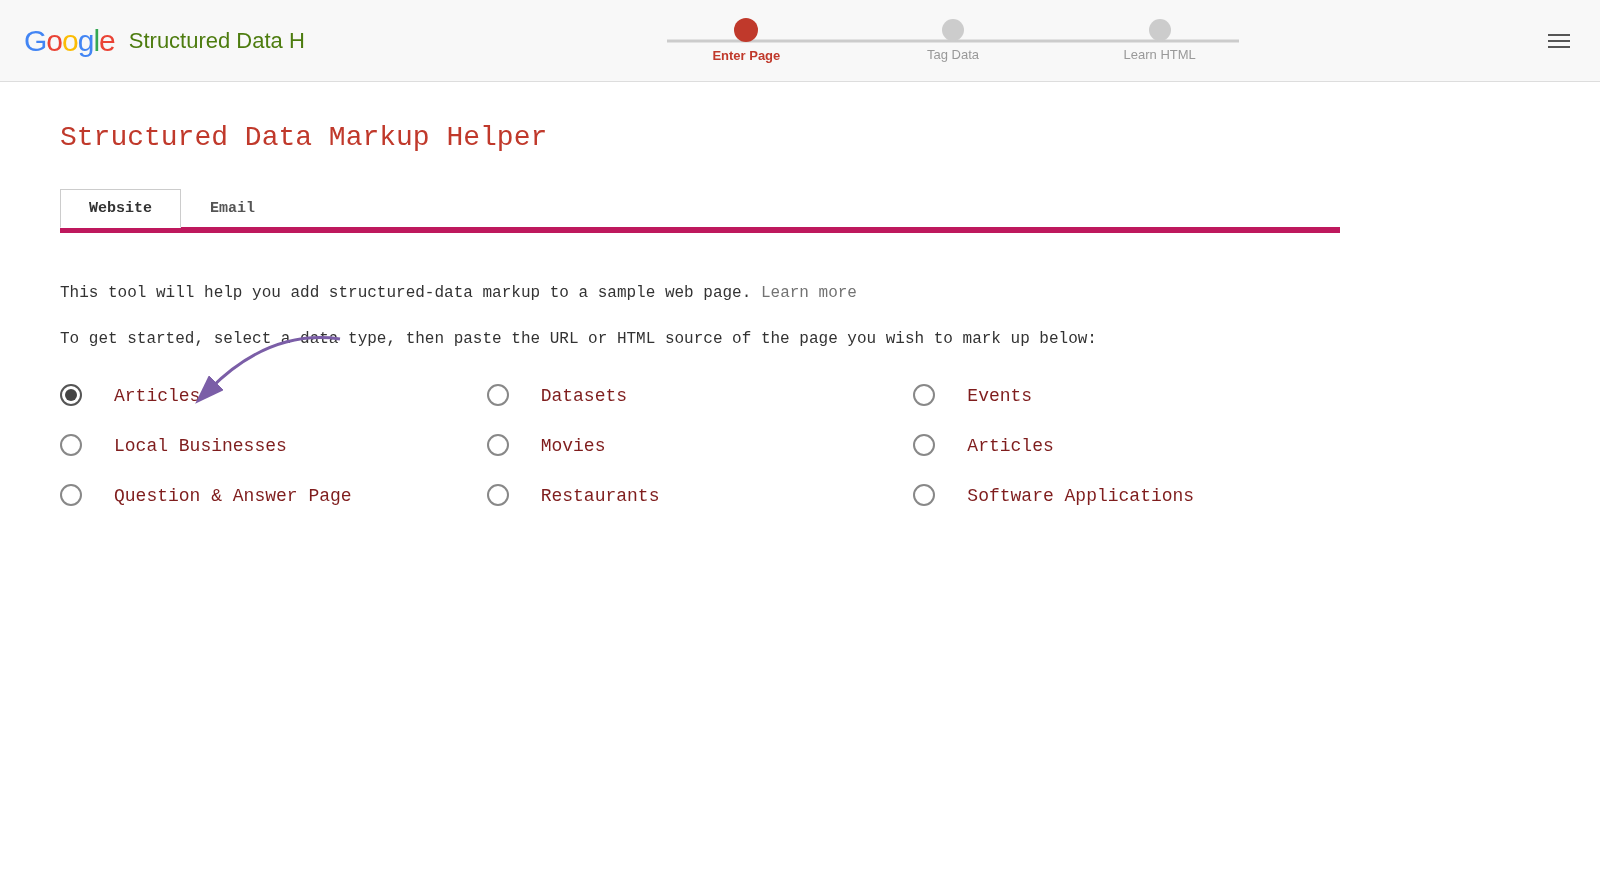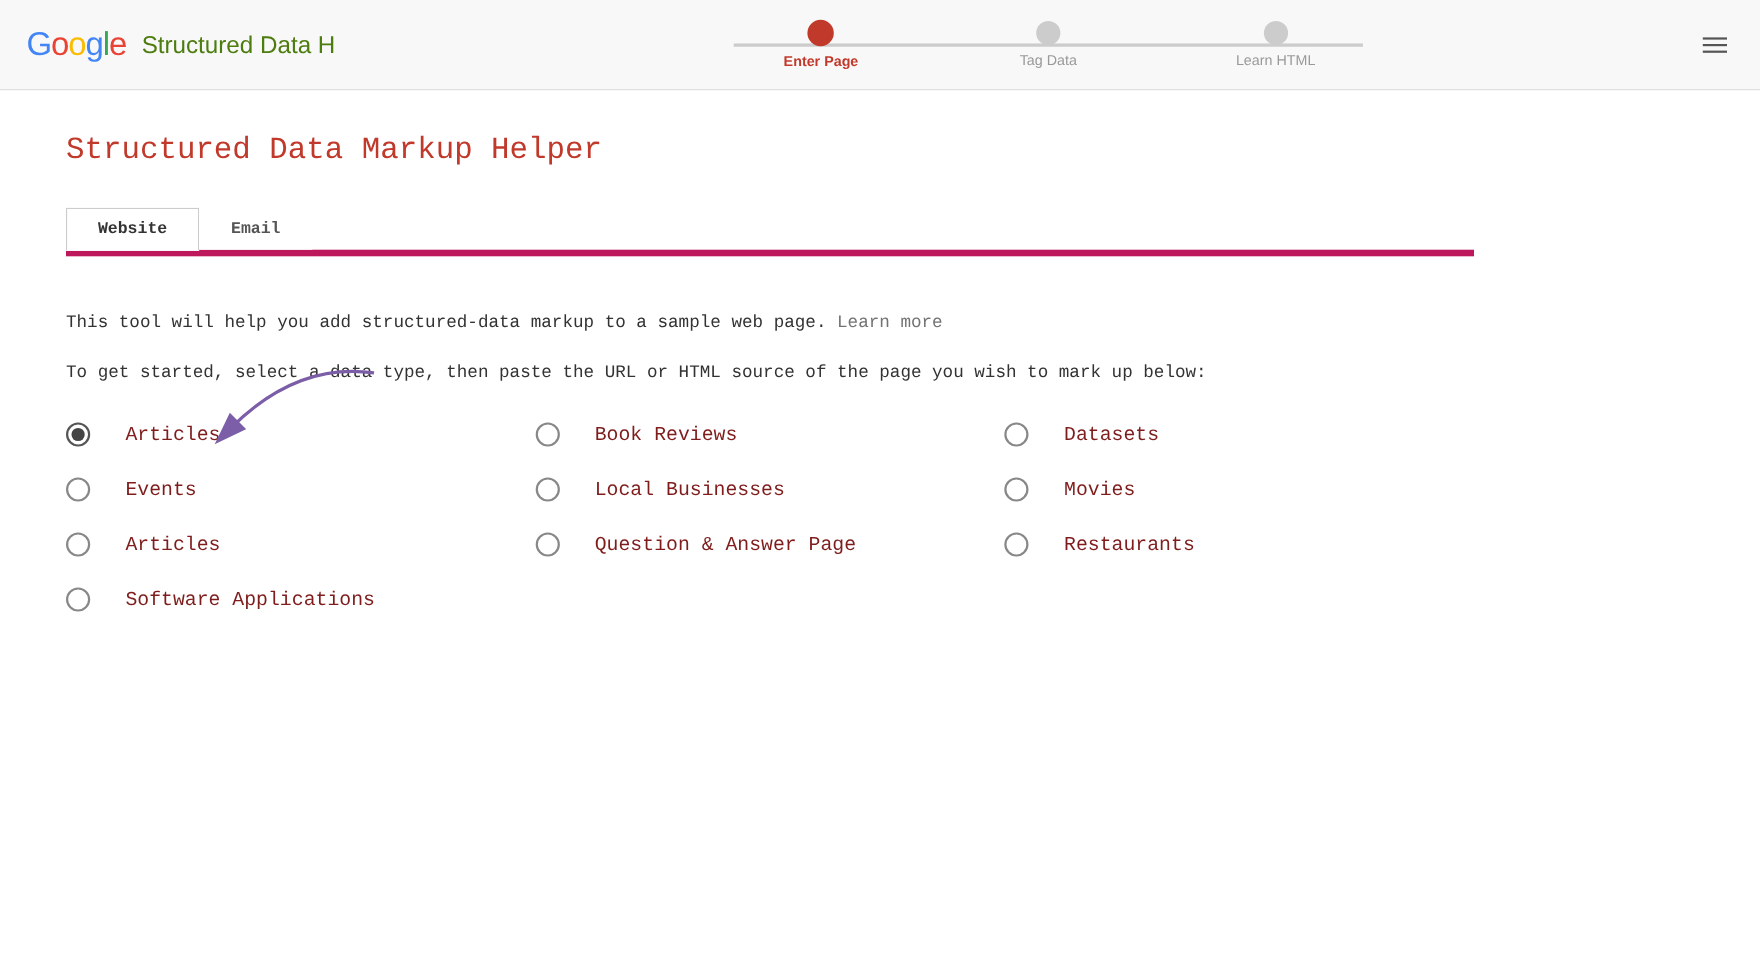--- a/index.html
+++ b/index.html
@@ -262,24 +262,20 @@
         <path d="M 150 10 Q 80 0 20 60" fill="none" stroke="#7B5EA7" stroke-width="3" marker-end="url(#arrowhead)"></path>
         <defs>
           <marker id="arrowhead" markerWidth="10" markerHeight="7" refX="3" refY="3.5" orient="auto">
             <polygon points="0 0, 10 3.5, 0 7" fill="#7B5EA7"></polygon>
           </marker>
         </defs>
       </svg>
     </div>
     <div class="radio-item">
       <div class="radio-circle"></div>
-      <span>Book Reviews</span>
-    </div>
-    <div class="radio-item">
-      <div class="radio-circle"></div>
       <span>Datasets</span>
     </div>
 
     <div class="radio-item">
       <div class="radio-circle"></div>
       <span>Events</span>
     </div>
     <div class="radio-item">
       <div class="radio-circle"></div>
       <span>Local Businesses</span>

